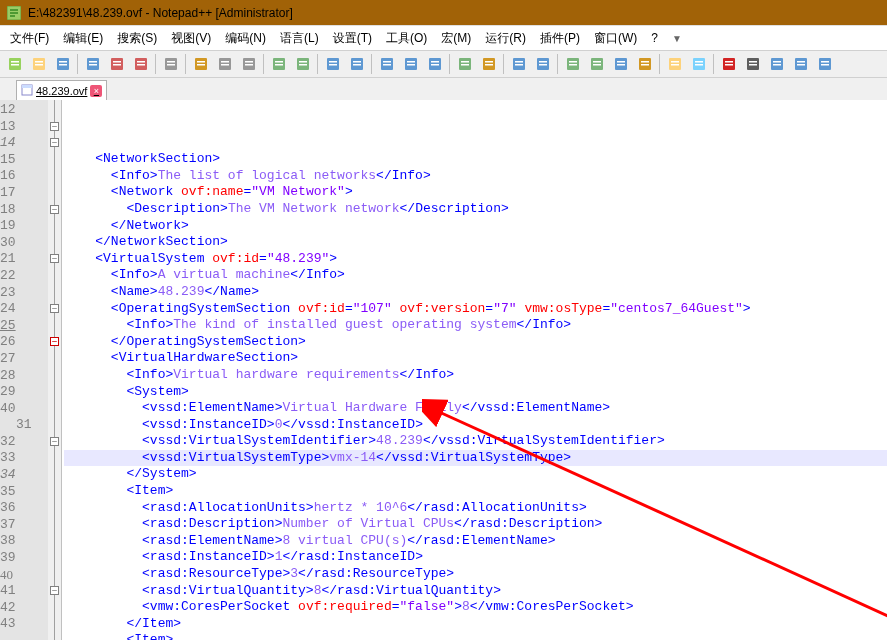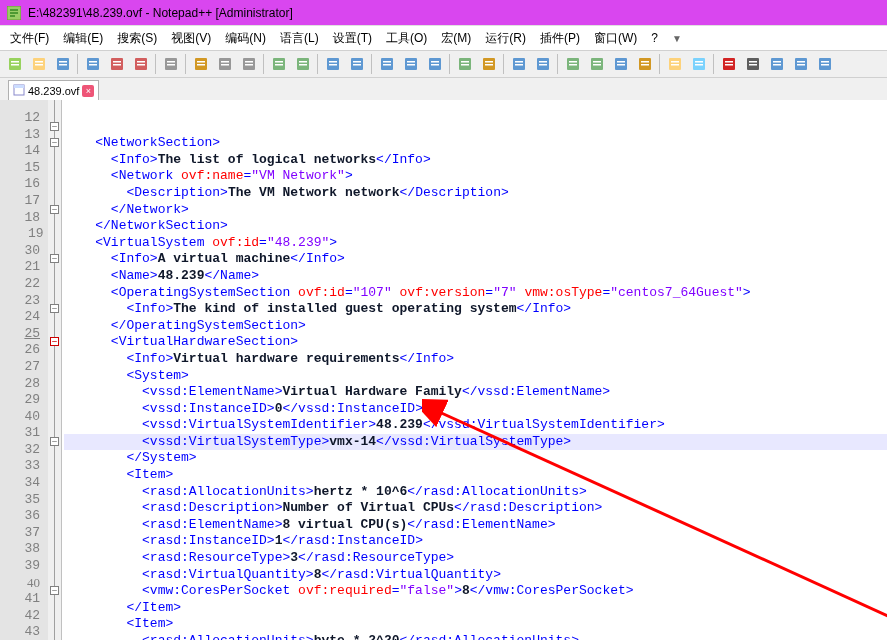--- a/index.html
+++ b/index.html
@@ -1,39 +1,39 @@
 <!DOCTYPE html>
 <html><head>
 <meta charset="utf-8">
 <style>
 * { margin: 0; padding: 0; box-sizing: border-box; }
 body { font-family: "Microsoft YaHei", Arial, sans-serif; font-size: 12px; background: #f0f0f0; width: 887px; height: 640px; overflow: hidden; position: relative; }
-.titlebar { height: 26px; background: #d946ef; display:flex; align-items:center; padding: 0 6px; border-bottom:1px solid #e0e0e0;}
+.titlebar { height: 26px; background: #a16207; display:flex; align-items:center; padding: 0 6px; border-bottom:1px solid #e0e0e0;}
 .titlebar .icon { width:16px; height:16px; margin-right:6px; display:inline-flex; align-items:center; justify-content:center;}
 .menubar { height: 24px; background:#fff; display:flex; align-items:center; padding: 0 4px; gap: 2px;}
 .menubar span { padding: 2px 6px; cursor:default;}
 .menubar .down { color:#666; padding-left:6px; font-size:10px;}
 .toolbar { height: 28px; background:#f0f0f0; display:flex; align-items:center; padding: 0 4px; gap:3px; border-top:1px solid #d0d0d0; border-bottom:1px solid #d0d0d0;}
 .tbtn { width:21px; height:21px; display:flex; align-items:center; justify-content:center; border:1px solid transparent;}
 .tsep { width:1px; height:20px; background:#c0c0c0; margin:0 1px;}
-.tabbar { height: 22px; background:#f0f0f0; display:flex; align-items:flex-end; padding:0 8px;}
+.tabbar { height: 22px; background:#f0f0f0; display:flex; align-items:flex-end; padding:0 16px;text-decoration:underline;}
 .tab { height:20px; background:#fff; border:1px solid #b0b0b0; border-bottom:none; display:flex; align-items:center; padding: 0 4px; gap:3px; font-size:11px;}
 .tab .close {width:12px; height:12px; background:#e57; color:#fff; display:flex; align-items:center; justify-content:center; font-size:9px; border-radius:2px;}
 .editor { flex:1; background:#fff; display:flex; height: calc(640px - 26px - 24px - 28px - 22px); overflow:hidden;}
-.gutter { width:48px; background:#e4e4e4; color:#808080; text-align:right; padding-right:8px; font-family:"Courier New",monospace; font-size:13px; line-height:16.6px; padding-top:10px;}
+.gutter { width:48px; background:#e4e4e4; color:#808080; text-align:left; padding-right:8px; font-family:"Courier New",monospace; font-size:13px; line-height:16.6px; padding-top:2px;}
 .fold { width:14px; background:#f0f0f0; position:relative; border-right:1px solid #c0c0c0;}
 .fold .fline { position:absolute; left:6px; top:0; bottom:0; width:1px; background:#a0a0a0;}
 .fold .fbox { position:absolute; left:2px; width:9px; height:9px; border:1px solid #808080; background:#fff; display:flex; align-items:center; justify-content:center; font-size:9px; line-height:1; color:#808080; font-family:monospace;}
-.code { flex:1; font-family:"Courier New",monospace; font-size:13px; line-height:16.6px; white-space:pre; padding-top:2px; padding-left:2px; position:relative;}
+.code { flex:1; font-family:"Courier New",monospace; font-size:13px; line-height:16.6px; white-space:pre; padding-top:18px; padding-left:2px; position:relative;}
 .code .line { height:16.6px; }
 .hl { background:#e8e8ff; display:block; width:100%;}
 .tag { color:#0000ff; }
 .attr { color:#ff0000; }
 .str { color:#8000ff; }
-.txt { color:#0f172a; font-weight:bold;}
+.txt { color:#8b5cf6; font-weight:normal;}
 .br { color:#0000ff;}
 .arrow { position:absolute; pointer-events:none; z-index:10;}
 .fbox.fminus::before{content:"−";}
 </style>
 </head>
 <body>
 
 <div class="titlebar">
   <span class="icon">
     <svg width="14" height="14">
@@ -309,41 +309,41 @@
     </span>
     <span>48.239.ovf</span>
     <span class="close">×</span>
   </div>
 </div>
 
 <div class="editor">
   <div class="gutter" id="gutter">
       <div style="height: 16.6px;">12</div>
       <div style="height: 16.6px;">13</div>
-      <div style="height: 16.6px;">14</div>
+      <div style="height: 16.6px; font-style: italic;">14</div>
       <div style="height: 16.6px;">15</div>
       <div style="height: 16.6px;">16</div>
       <div style="height: 16.6px;">17</div>
       <div style="height: 16.6px;">18</div>
-      <div style="height: 16.6px; margin-left: 28px;">19</div>
+      <div style="height: 16.6px;">19</div>
       <div style="height: 16.6px;">30</div>
       <div style="height: 16.6px;">21</div>
       <div style="height: 16.6px;">22</div>
       <div style="height: 16.6px;">23</div>
       <div style="height: 16.6px;">24</div>
       <div style="height: 16.6px; text-decoration: underline;">25</div>
       <div style="height: 16.6px;">26</div>
       <div style="height: 16.6px;">27</div>
       <div style="height: 16.6px;">28</div>
       <div style="height: 16.6px;">29</div>
       <div style="height: 16.6px;">40</div>
       <div style="height: 16.6px; margin-left: 16px;">31</div>
       <div style="height: 16.6px;">32</div>
       <div style="height: 16.6px;">33</div>
-      <div style="height: 16.6px;">34</div>
+      <div style="height: 16.6px; font-style: italic;">34</div>
       <div style="height: 16.6px;">35</div>
       <div style="height: 16.6px;">36</div>
       <div style="height: 16.6px;">37</div>
       <div style="height: 16.6px;">38</div>
       <div style="height: 16.6px;">39</div>
       <div style="height: 16.6px; font-family: Liberation Serif, serif;">40</div>
       <div style="height: 16.6px;">41</div>
       <div style="height: 16.6px;">42</div>
       <div style="height: 16.6px;">43</div>
     </div>

